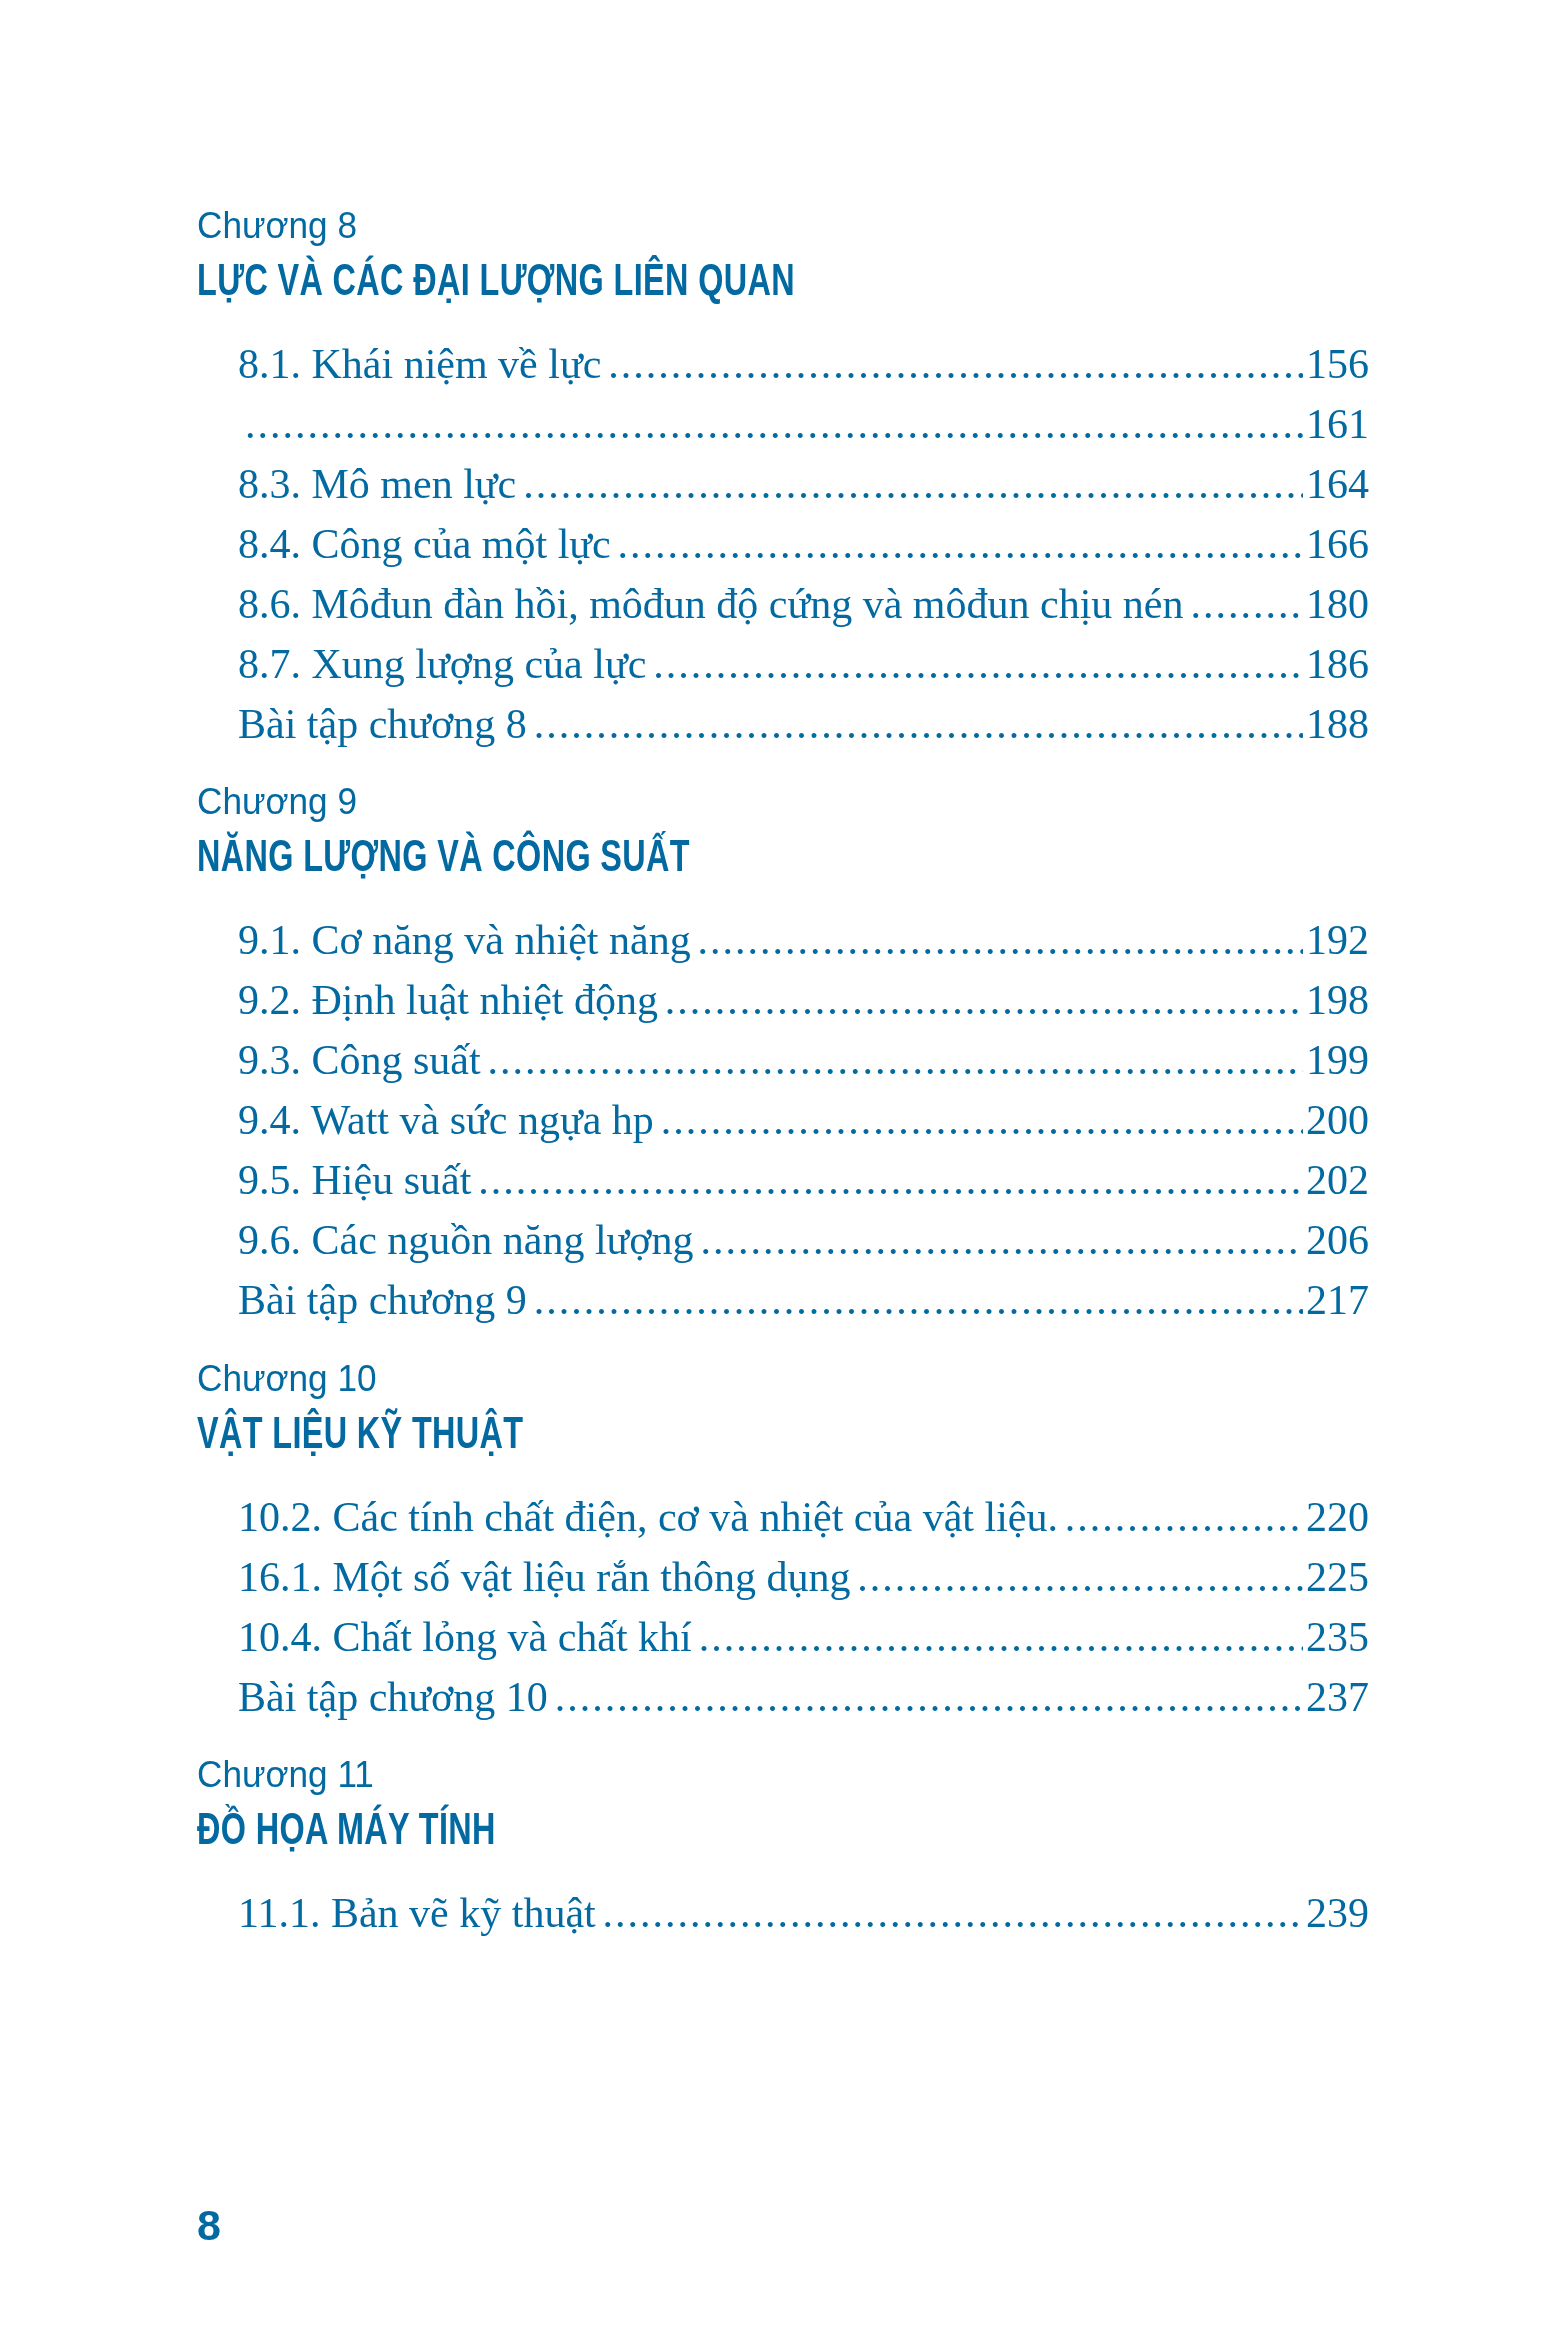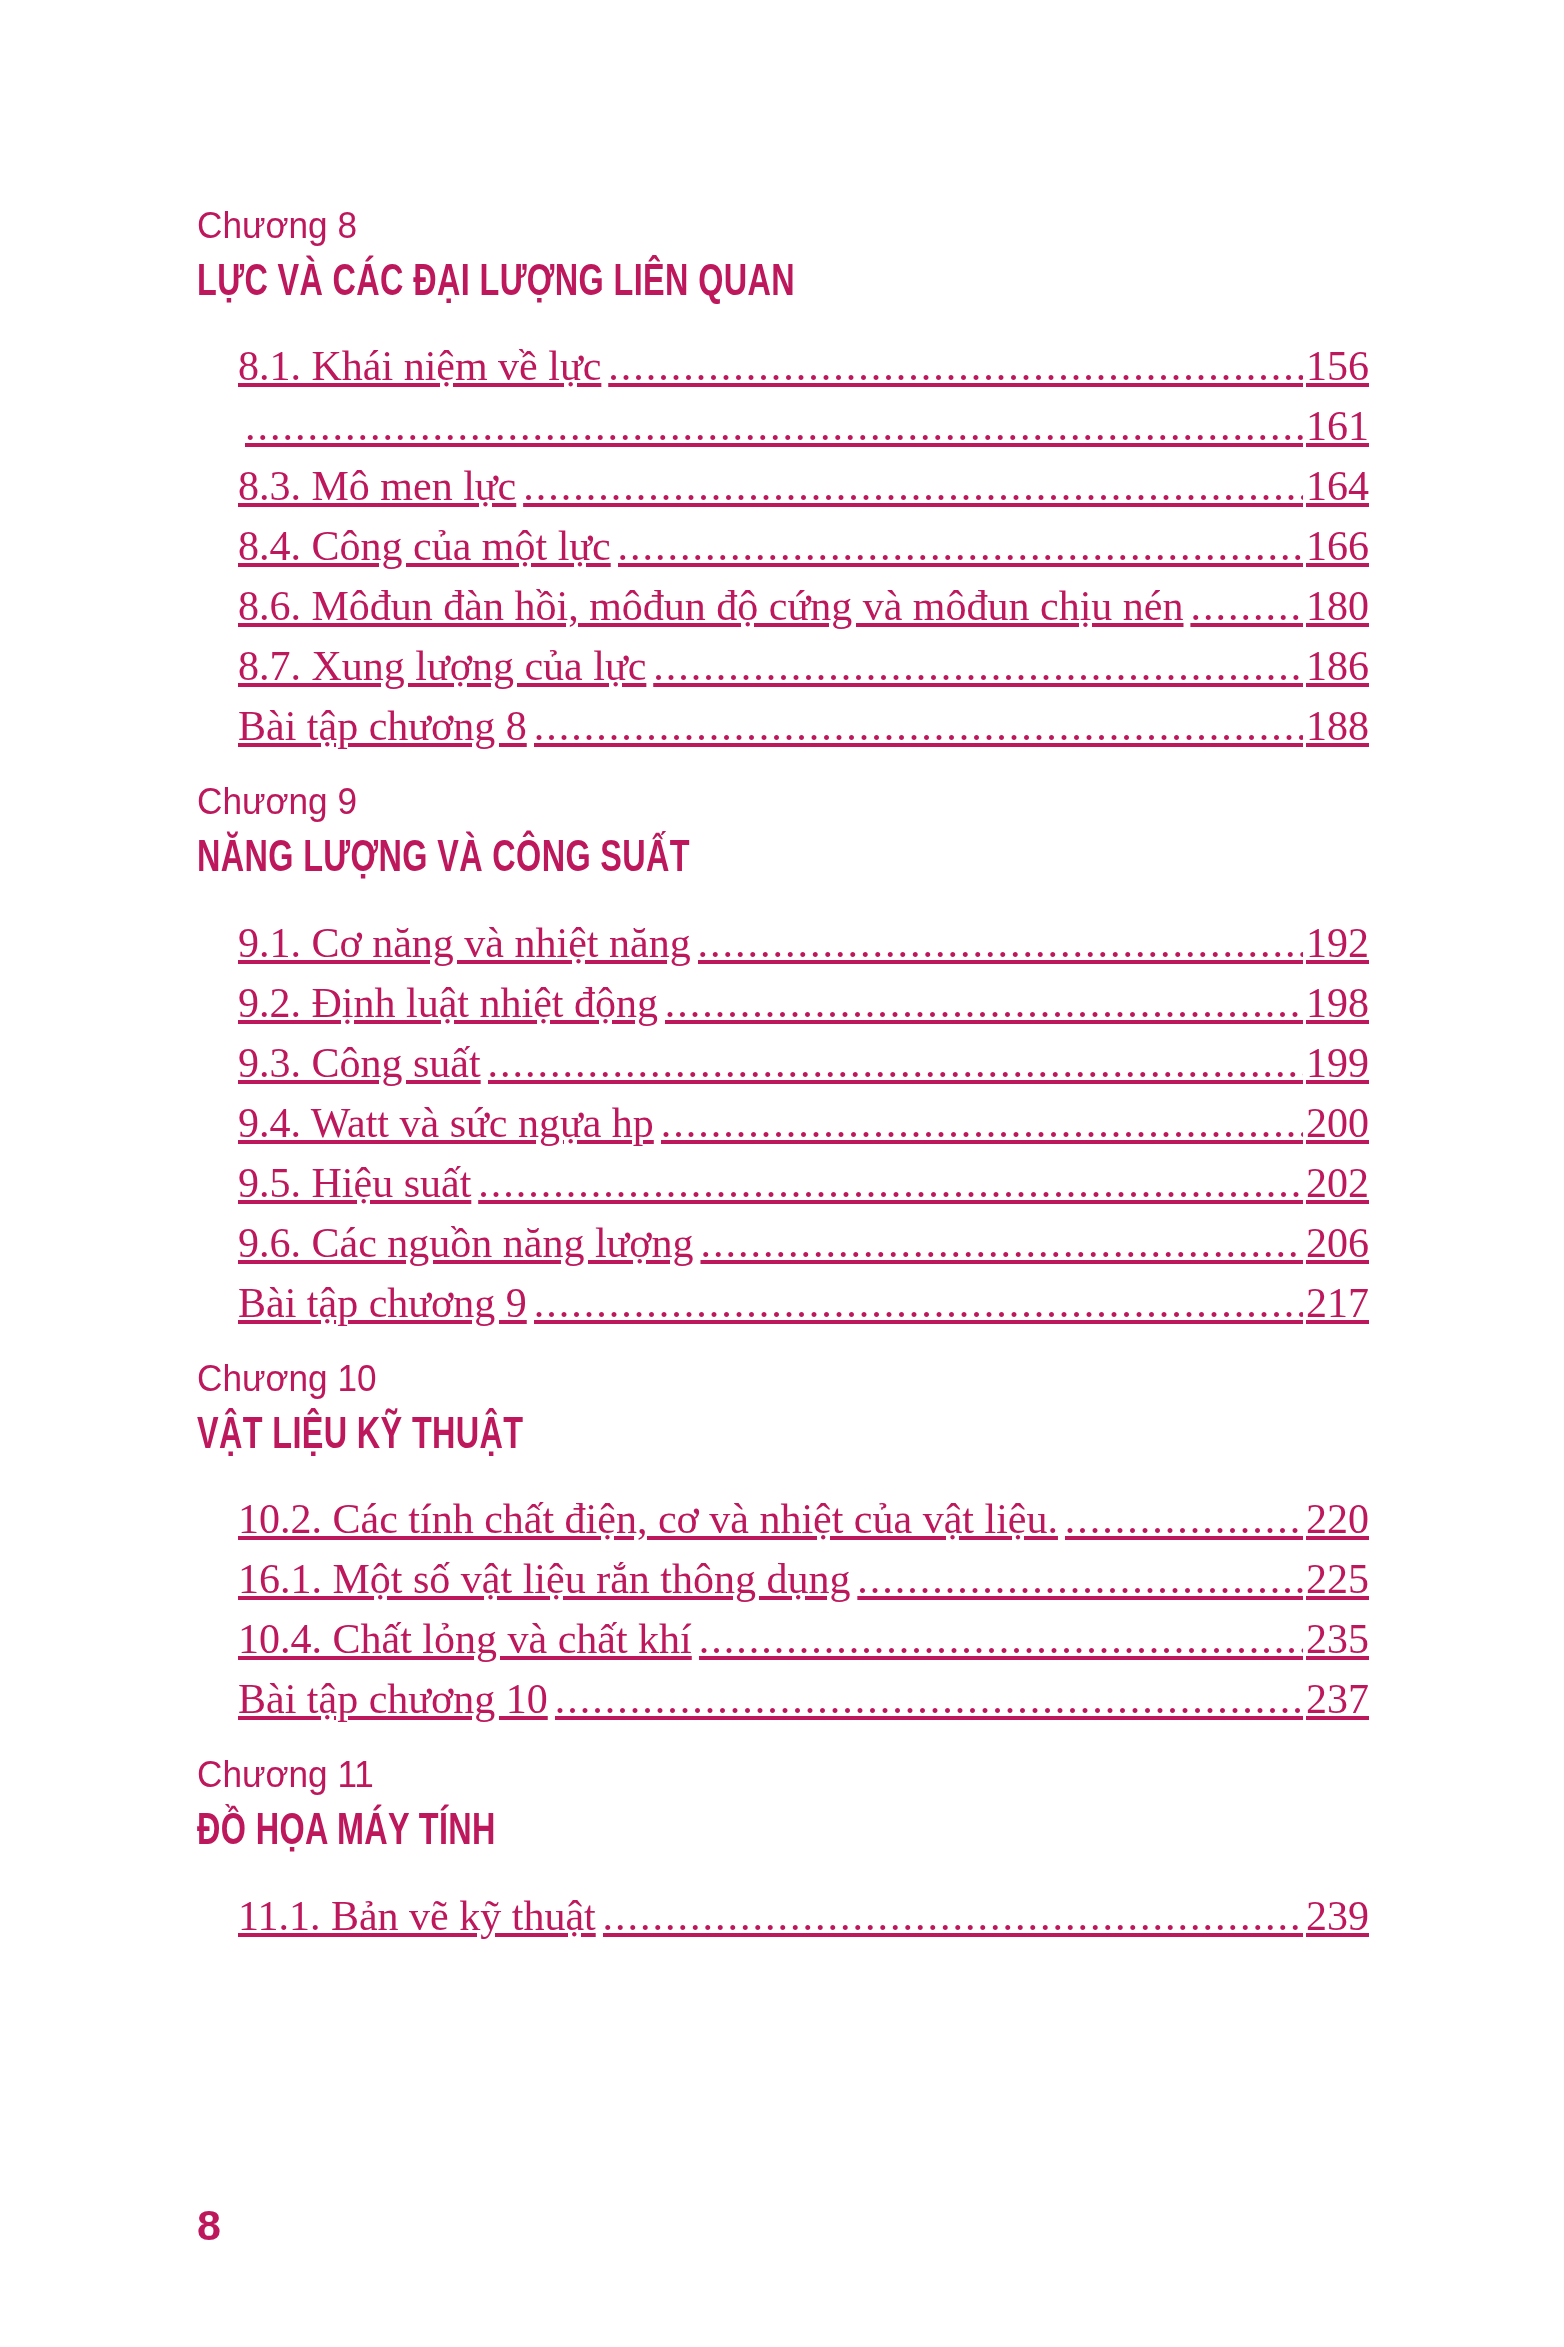--- a/index.html
+++ b/index.html
@@ -2,21 +2,21 @@
 <html lang="vi"><head>
 <meta charset="utf-8">
 <style>
   html, body { margin: 0; padding: 0; background: #ffffff; }
 
   .page {
     position: relative;
     width: 1564px;
     height: 2270px;
     background: #ffffff;
-    color: #be185d;
+    color: #0369a1;
     overflow: hidden;
   }
 
   .toc {
     position: absolute;
     left: 197px;
     top: 202px;
     width: 1172px;
   }
 
@@ -39,24 +39,23 @@
     white-space: nowrap;
   }
 
   .entries {
     margin-top: 29.6px;
     padding-left: 41px;
   }
 
   .entry {
     display: flex;
-    align-items: flex-end;
+    align-items: center;
     height: 60px;
     font: 400 42px/55px "Liberation Serif", serif;
-    text-decoration: underline;
   }
 
   .entry-label { white-space: nowrap; }
 
   .dots {
     flex: 1 1 auto;
     min-width: 0;
     overflow: hidden;
     white-space: nowrap;
     margin: 0 3px 0 6.9px;

